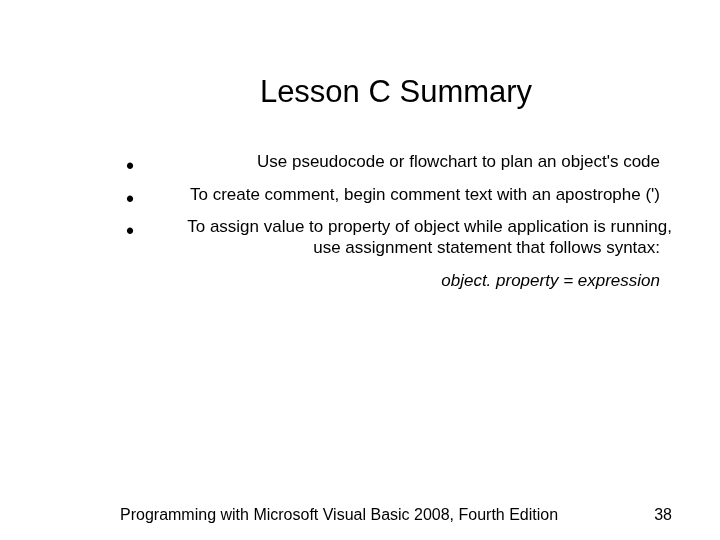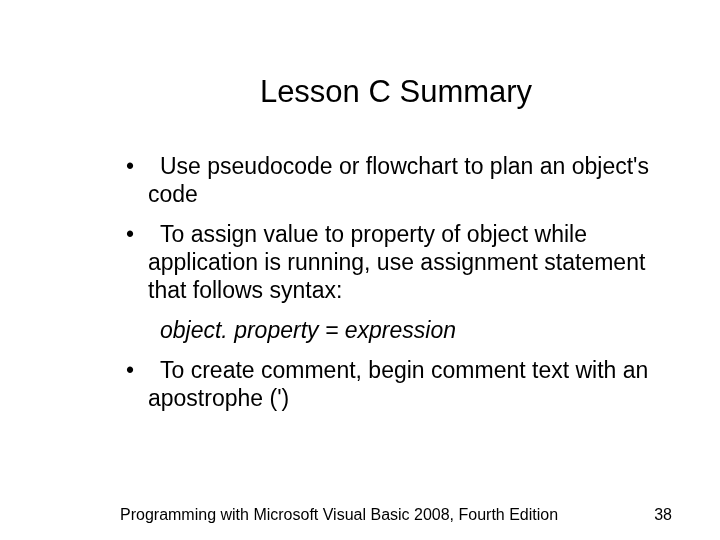--- a/index.html
+++ b/index.html
@@ -12,22 +12,23 @@
   }
   .title {
     text-align: center;
     font-size: 31px;
     font-weight: 400;
     margin-top: 8px;
     margin-bottom: 42px;
   }
   .bullets {
     list-style: none;
-    font-size: 23px;
+    font-size: 17px;
     line-height: 1.22;
+    text-align: right;
   }
   .bullets li {
     position: relative;
     padding-left: 28px;
     margin-bottom: 6px;
   }
   .bullets li::before {
     content: "•";
     position: absolute;
     left: 6px;
@@ -53,25 +54,25 @@
 <body>
 
 <div class="slide">
   <h1 class="title">Lesson C Summary</h1>
 
   <ul class="bullets">
     <li>
       <span>Use pseudocode or flowchart to plan an object's code</span>
     </li>
     <li>
+      <span>To create comment, begin comment text with an apostrophe (')</span>
+    </li>
+    <li>
       <span>To assign value to property of object while application is running, use assignment statement that follows syntax:</span>
       <span class="syntax">object. property = expression</span>
-    </li>
-    <li>
-      <span>To create comment, begin comment text with an apostrophe (')</span>
     </li>
   </ul>
 
   <div class="footer">
     <span>Programming with Microsoft Visual Basic 2008, Fourth Edition</span>
     <span>38</span>
   </div>
 </div>
 
 </body></html>

